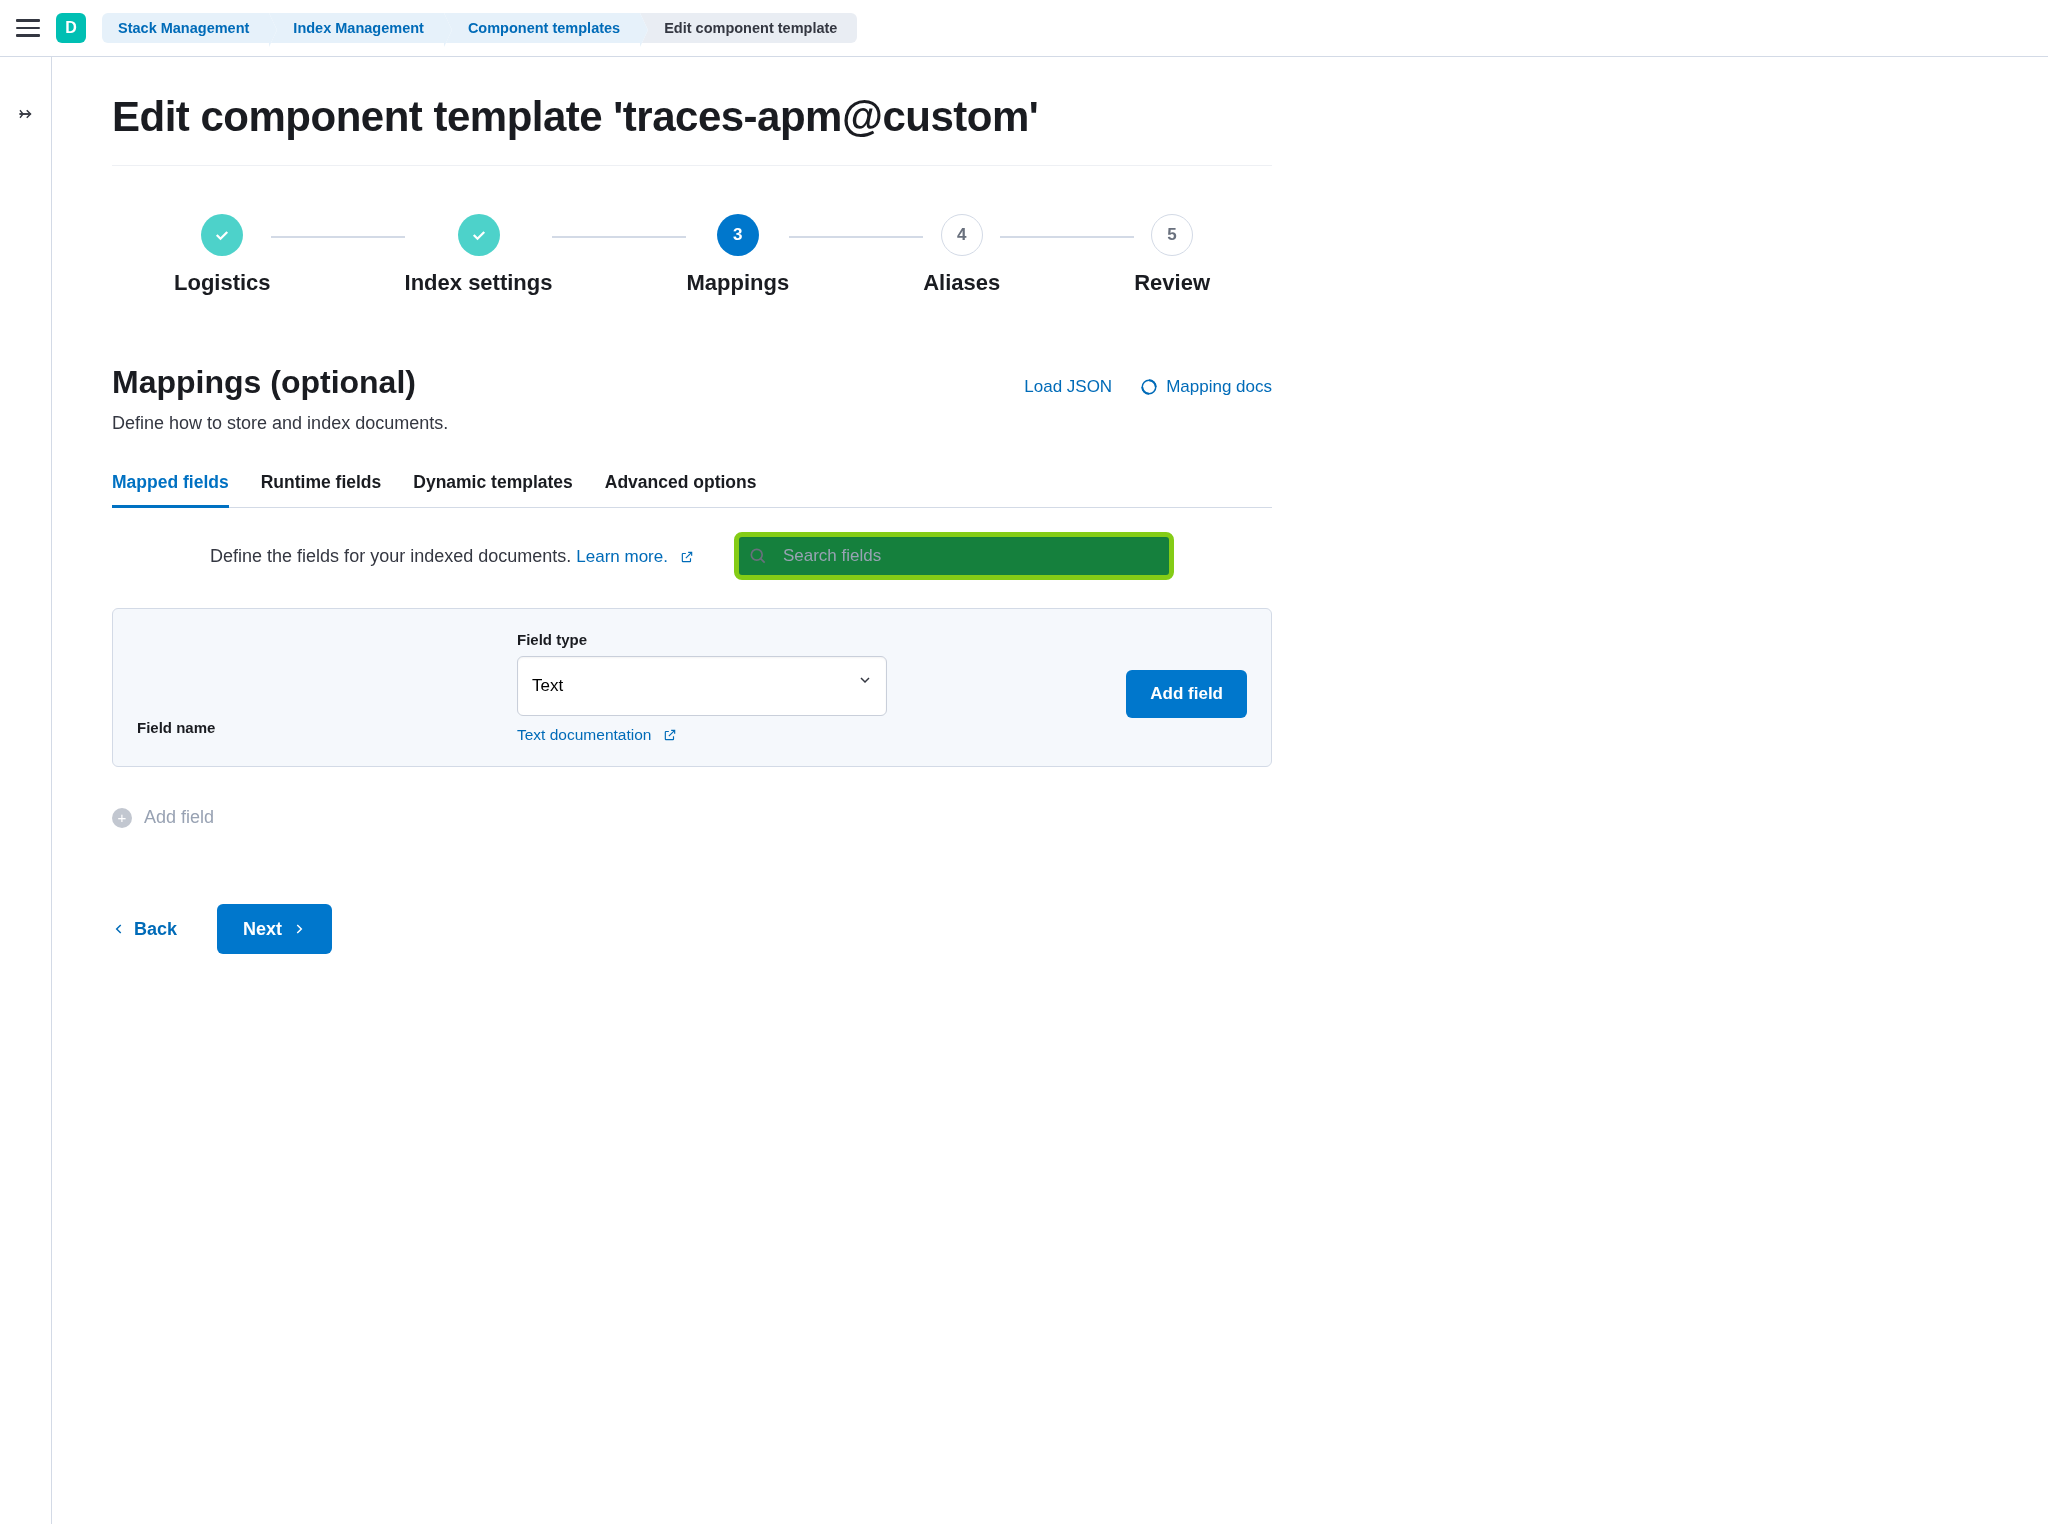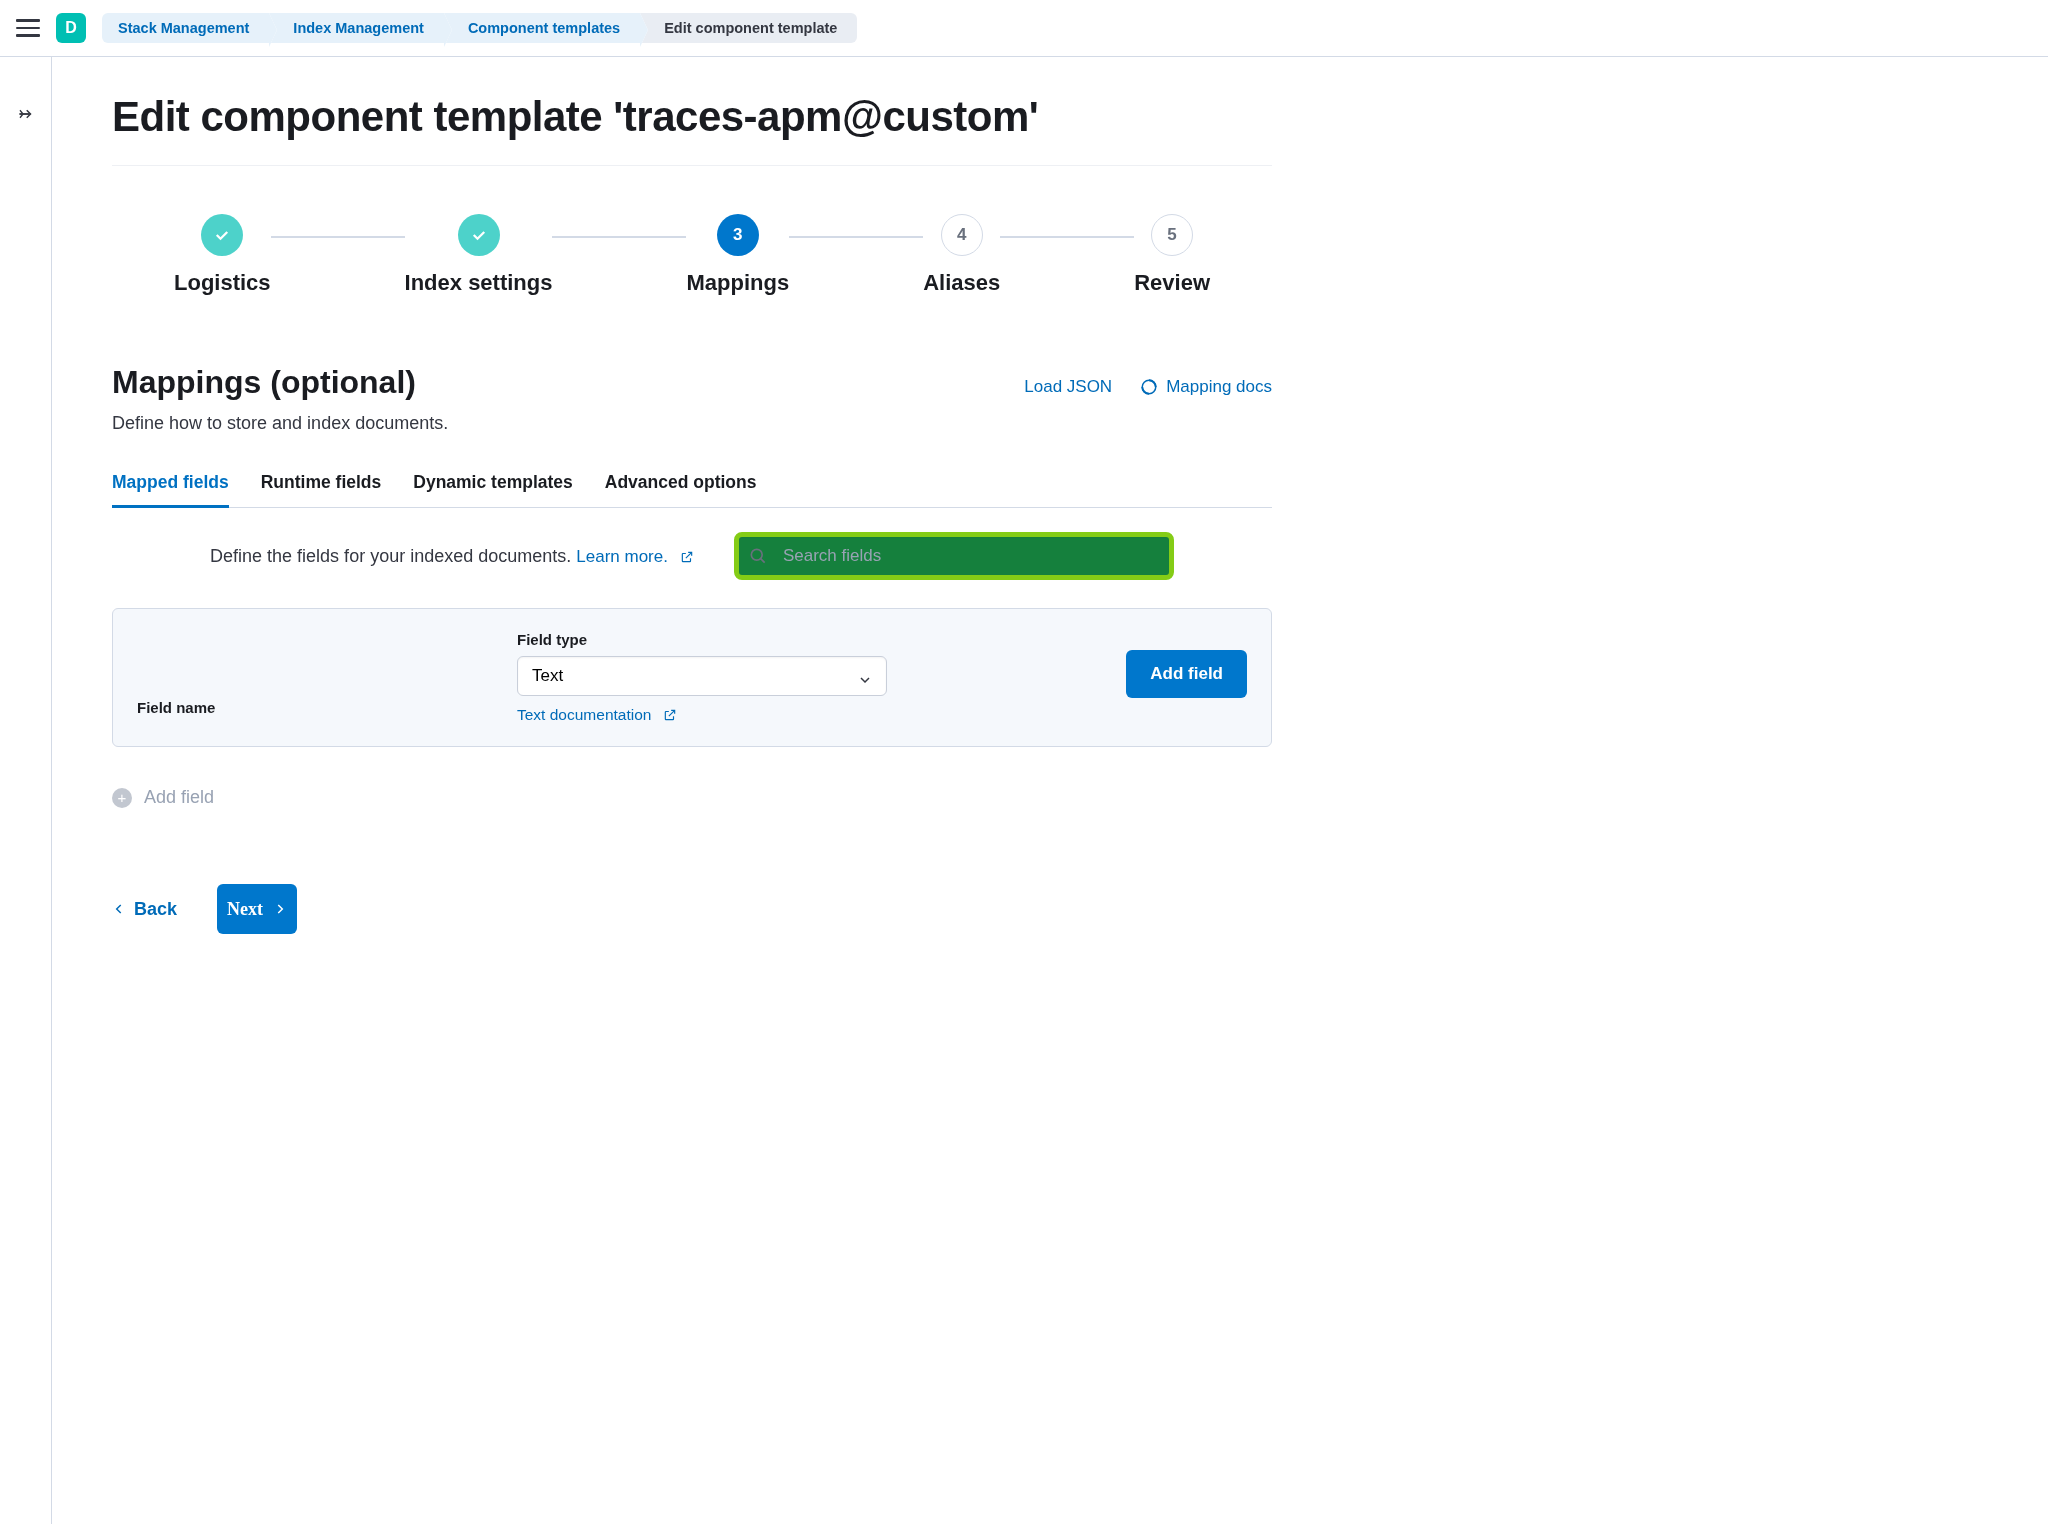--- a/index.html
+++ b/index.html
@@ -55,30 +55,30 @@
   .search-input::placeholder { color: #98a2b3; }
   .search-icon { position: absolute; left: 14px; top: 14px; width: 20px; height: 20px; color: #69707d; }
   .field-panel { border: 1px solid #d3dae6; border-radius: 6px; background: #f5f8fc; padding: 22px 24px; display: flex; align-items: flex-end; gap: 20px; }
   .form-col { display: flex; flex-direction: column; }
   .col-name { flex: 0 0 360px; }
   .col-type { flex: 0 0 370px; }
   .col-spacer { flex: 1; }
   .form-label { font-size: 15px; font-weight: 700; margin-bottom: 8px; }
   .text-input { height: 48px; border: 1px solid #c9cfda; border-radius: 6px; background: #fff; padding: 0 14px; font-size: 17px; box-shadow: 0 1px 2px rgba(0,0,0,0.05) inset; }
   .select-wrap { position: relative; }
-  .select-input { width: 100%; height: 40px; border: 1px solid #c9cfda; border-radius: 6px; background: #fff; padding: 0 40px 0 14px; font-size: 17px; appearance: none; box-shadow: 0 1px 2px rgba(0,0,0,0.05) inset; }
+  .select-input { width: 100%; height: 60px; border: 1px solid #c9cfda; border-radius: 6px; background: #fff; padding: 0 40px 0 14px; font-size: 17px; appearance: none; box-shadow: 0 1px 2px rgba(0,0,0,0.05) inset; }
   .chevron { position: absolute; right: 14px; top: 16px; width: 16px; height: 16px; pointer-events: none; color: #343741; }
   .doc-link { font-size: 15.5px; margin-top: 10px; }
   .btn-primary { background: #0077cc; color: #fff; border: none; border-radius: 6px; height: 50px; padding: 0 24px; font-size: 17px; font-weight: 600; cursor: pointer; white-space: nowrap; }
   .btn-primary.sm { height: 48px; }
   .add-field-row { display: flex; align-items: center; gap: 12px; color: #98a2b3; font-size: 18px; margin-top: 40px; cursor: pointer; }
   .plus-circle { width: 20px; height: 20px; border-radius: 50%; background: #c2c7d0; display: flex; align-items: center; justify-content: center; color: #fff; font-size: 15px; }
   .footer { display: flex; align-items: center; gap: 40px; margin-top: 76px; }
   .btn-back { display: inline-flex; align-items: center; gap: 8px; color: #006bb8; font-weight: 600; font-size: 18px; cursor: pointer; }
-  .btn-next { display: inline-flex; align-items: center; gap: 10px; background: #0077cc; color: #fff; border: none; border-radius: 6px; height: 50px; padding: 0 10px; font-size: 18px; font-weight: 700; cursor: pointer; font-family: Liberation Serif, serif; }
+  .btn-next { display: inline-flex; align-items: center; gap: 10px; background: #0077cc; color: #fff; border: none; border-radius: 6px; height: 50px; padding: 0 26px; font-size: 18px; font-weight: 700; cursor: pointer; }
   .chev { width: 14px; height: 14px; }
 </style>
 </head>
 <body>
 
 <div class="topbar">
   <div class="hamburger">
     <span></span>
       <span></span>
       <span></span>

